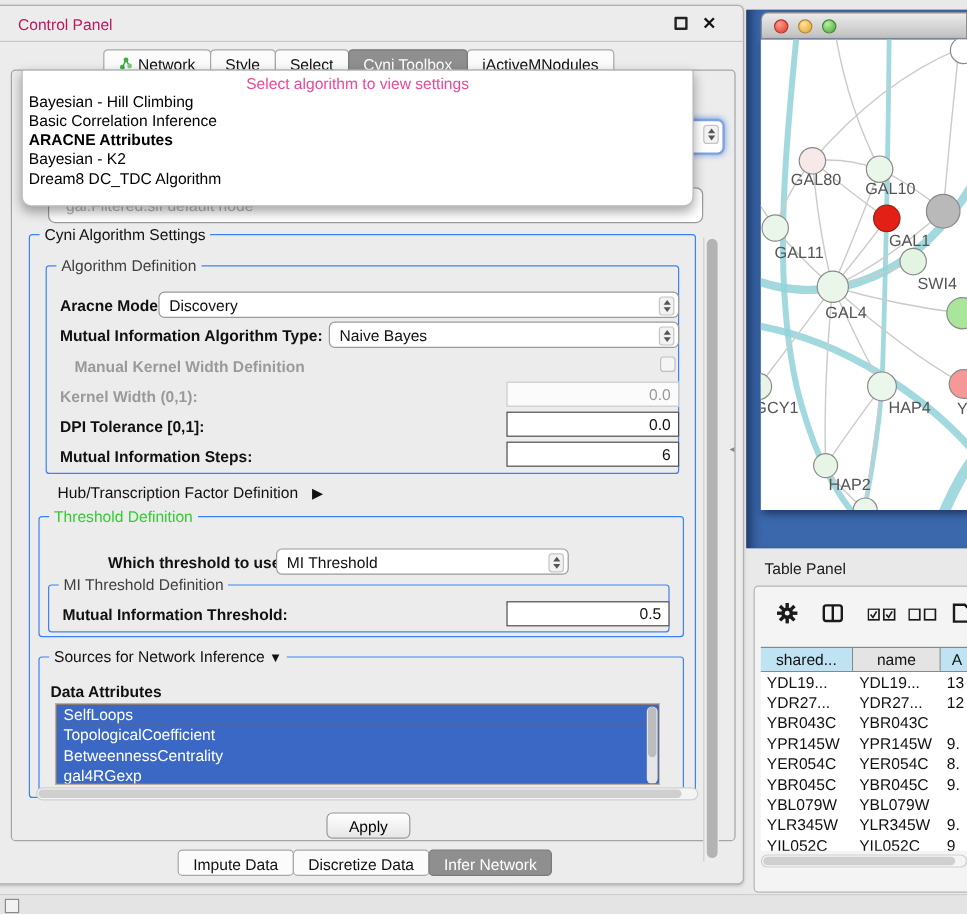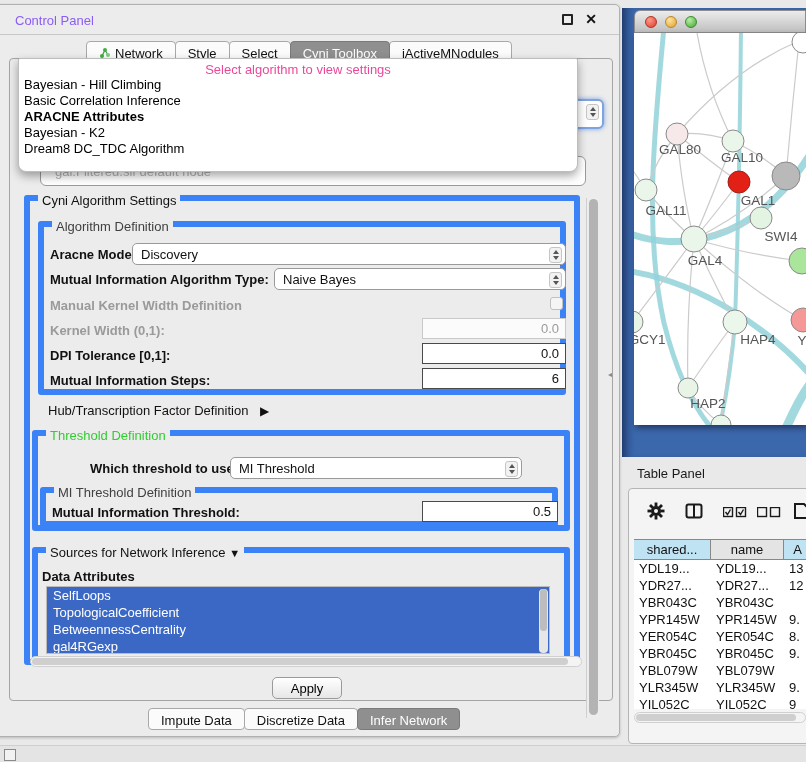--- a/index.html
+++ b/index.html
@@ -5,40 +5,40 @@
   * { margin:0; padding:0; box-sizing:border-box; }
   body { font-family:"Liberation Sans", sans-serif; background:#d8d8d8; }
   #app { position:relative; width:806px; height:762px; background:#e9e9e9; overflow:hidden; font-size:13px; color:#111; }
 
   
   .cp-window { position:absolute; left:-6px; top:4px; width:626px; height:733px;
     background:#ececec; border:1px solid #b0b0b0; border-radius:5px;
     box-shadow:0 1px 3px rgba(0,0,0,0.2); }
   .cp-titlebar { position:absolute; left:0; top:0; width:100%; height:30px;
     border-bottom:1px solid #c8c8c8; }
-  .cp-title { position:absolute; left:20px; top:8px; font-size:13px; color:#8b5cf6; }
+  .cp-title { position:absolute; left:20px; top:8px; font-size:13px; color:#be185d; }
   .float-icon { position:absolute; right:46px; top:9px; width:11px; height:11px;
     border:2px solid #222; border-radius:1px; }
   .close-icon { position:absolute; right:22px; top:6px; font-size:14px; font-weight:bold; color:#111; }
 
   
   .top-tabs { position:absolute; left:92px; top:36px; height:22px; display:flex; }
   .bottom-tabs { position:absolute; left:154px; top:703px; height:22px; display:flex; }
   .tab { height:22px; padding:2px 12px 0 12px; background:#fbfbfb; border:1px solid #a8a8a8;
     margin-left:-1px; font-size:13px; color:#111; display:flex; align-items:center; gap:4px;
     border-radius:4px 4px 0 0; position:relative; }
   .bottom-tabs .tab { border-radius:4px; }
   .tab.sel { background:#8f8f8f; color:#fff; border-color:#7a7a7a; z-index:2; }
   .tab .ticon { display:inline-block; width:12px; height:12px; }
 
   .content-panel { position:absolute; left:14px; top:53px; width:604px; height:643px;
     background:#ececec; border:1px solid #a5a5a5; border-radius:4px; }
 
   
-  .group { position:absolute; border:6px solid #3b82f6; border-radius:3px; }
+  .group { position:absolute; border:1px solid #3b82f6; border-radius:3px; }
   .group-title { position:absolute; top:-8px; left:8px; background:#ececec; padding:0 4px;
     font-size:13px; white-space:nowrap; }
   .t-blue { color:#404040; }
   .t-green { color:#33cc33; }
 
   .lbl { position:absolute; font-size:13px; white-space:nowrap; }
   .b { font-weight:bold; }
   .dis { color:#9a9a9a; }
 
   .combo { position:absolute; background:#fff; border:1px solid #9a9a9a; border-radius:5px;
@@ -186,21 +186,21 @@
 
       <span class="lbl b" style="left:40px; top:213px;">Mutual Information Algorithm Type:</span>
       <div class="combo" style="left:264px; top:209px; width:292px;">
         <span>Naive Bayes</span>
         <span class="stepper">
             <span class="tri-up"></span>
             <span class="tri-down"></span>
           </span>
       </div>
 
-      <span class="lbl b dis" style="left:40px; top:239px;">Manual Kernel Width Definition</span>
+      <span class="lbl b dis" style="left:52px; top:239px;">Manual Kernel Width Definition</span>
       <span class="checkbox" style="left:540px; top:238px;"></span>
 
       <span class="lbl b dis" style="left:40px; top:264px;">Kernel Width (0,1):</span>
       <div class="field dis" style="left:412px; top:259px; width:144px;">
         <span>0.0</span>
       </div>
 
       <span class="lbl b" style="left:40px; top:289px;">DPI Tolerance [0,1]:</span>
       <div class="field" style="left:412px; top:284px; width:144px;">
         <span>0.0</span>
@@ -214,21 +214,21 @@
       <span class="lbl" style="left:38px; top:344px;">
         <span>Hub/Transcription Factor Definition</span>
         <span style="margin-left:8px; font-size:12px;">▶</span>
       </span>
 
       <div class="group" style="left:22px; top:371px; width:538px; height:101px;">
         <span class="group-title t-green">Threshold Definition</span>
       </div>
 
       <span class="lbl b" style="left:80px; top:402px;">Which threshold to use:</span>
-      <div class="combo" style="left:220px; top:398px; width:292px;">
+      <div class="combo" style="left:220px; top:398px; width:244px;">
         <span>MI Threshold</span>
         <span class="stepper">
             <span class="tri-up"></span>
             <span class="tri-down"></span>
           </span>
       </div>
 
       <div class="group" style="left:30px; top:428px; width:518px; height:40px;">
         <span class="group-title t-blue">MI Threshold Definition</span>
       </div>

